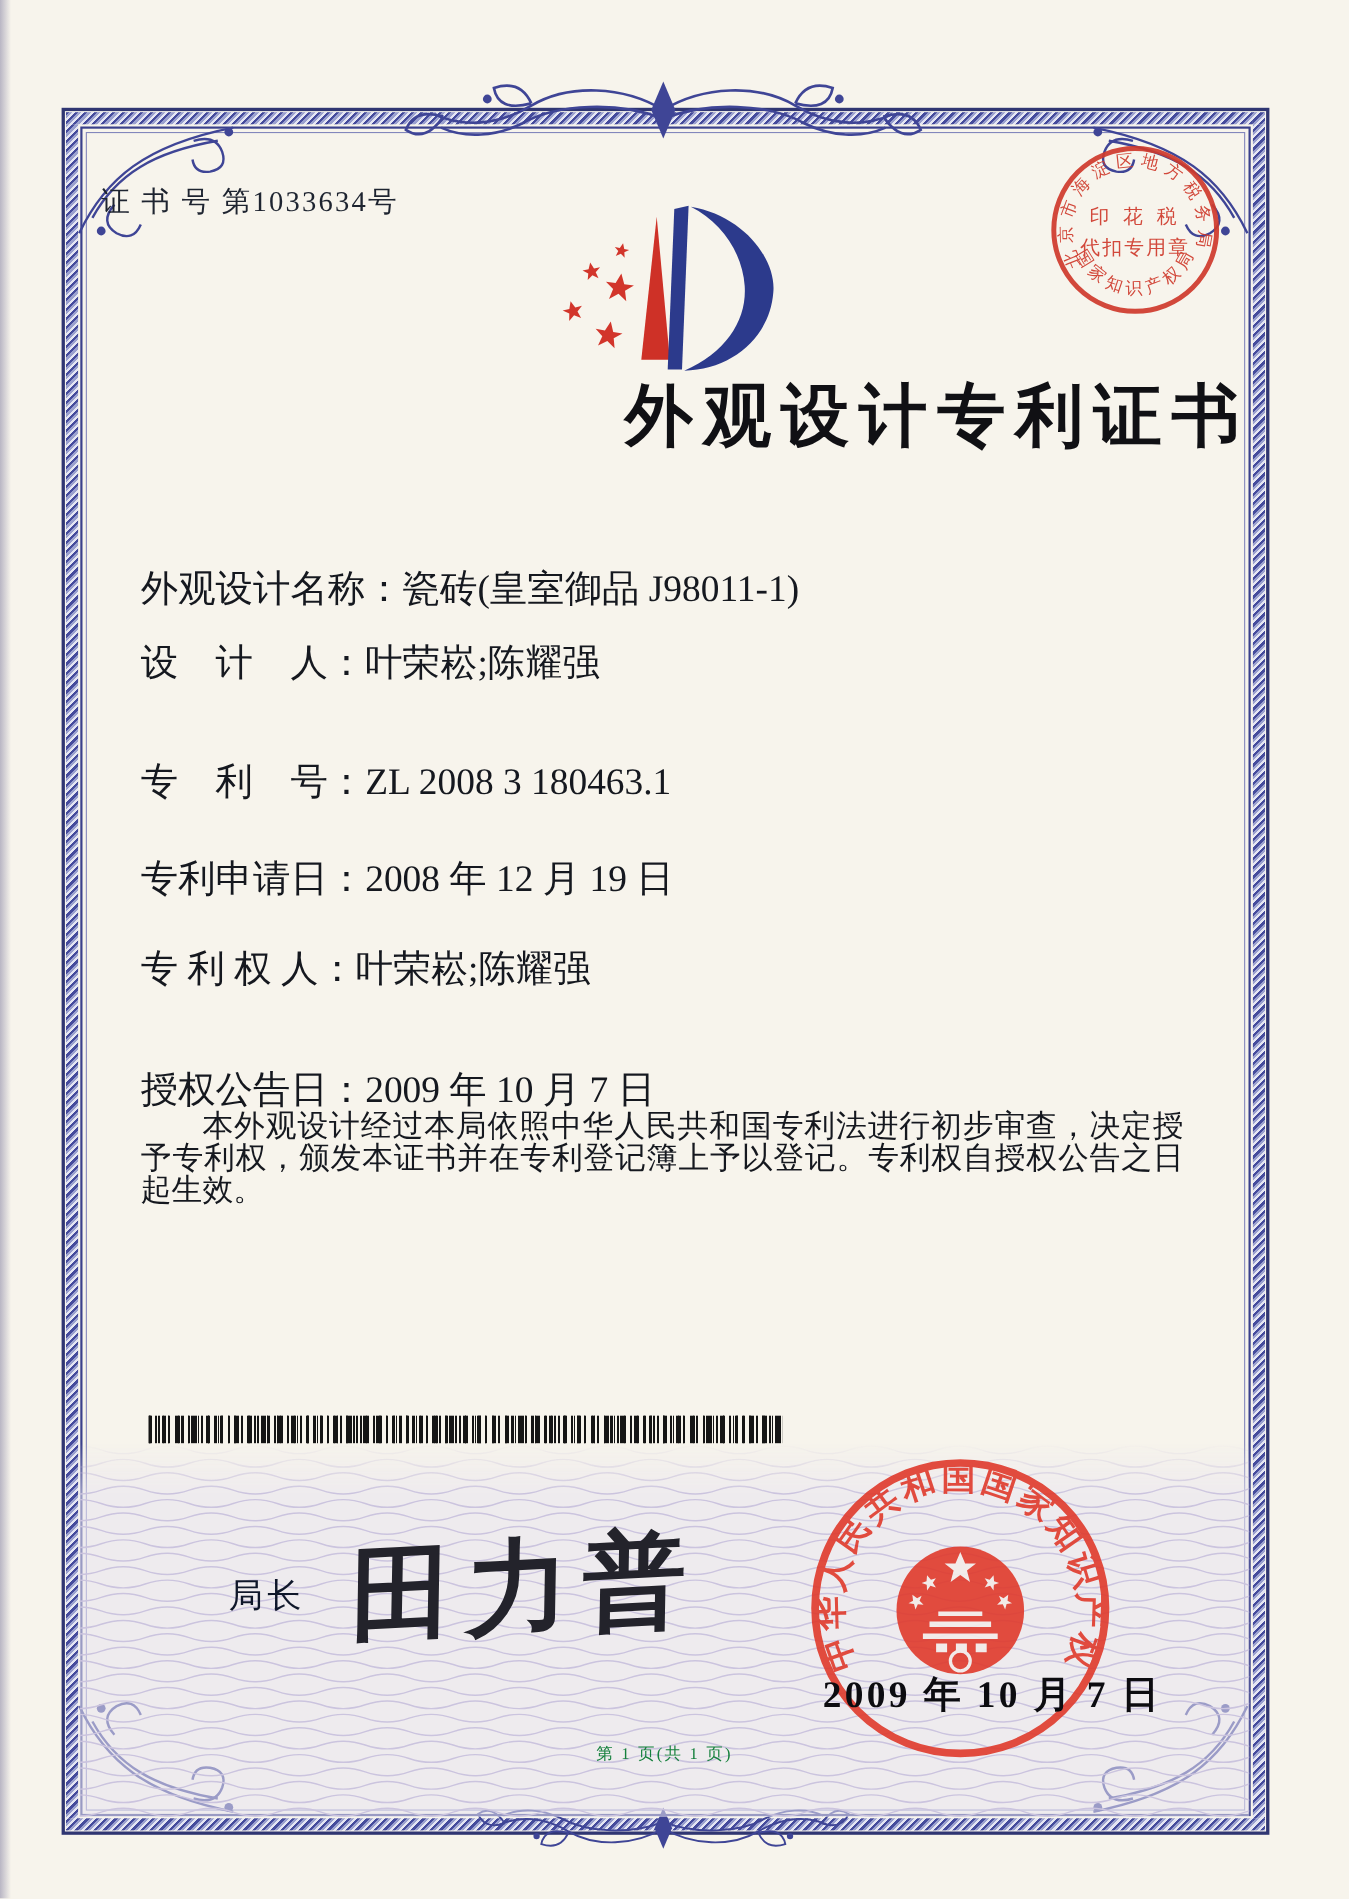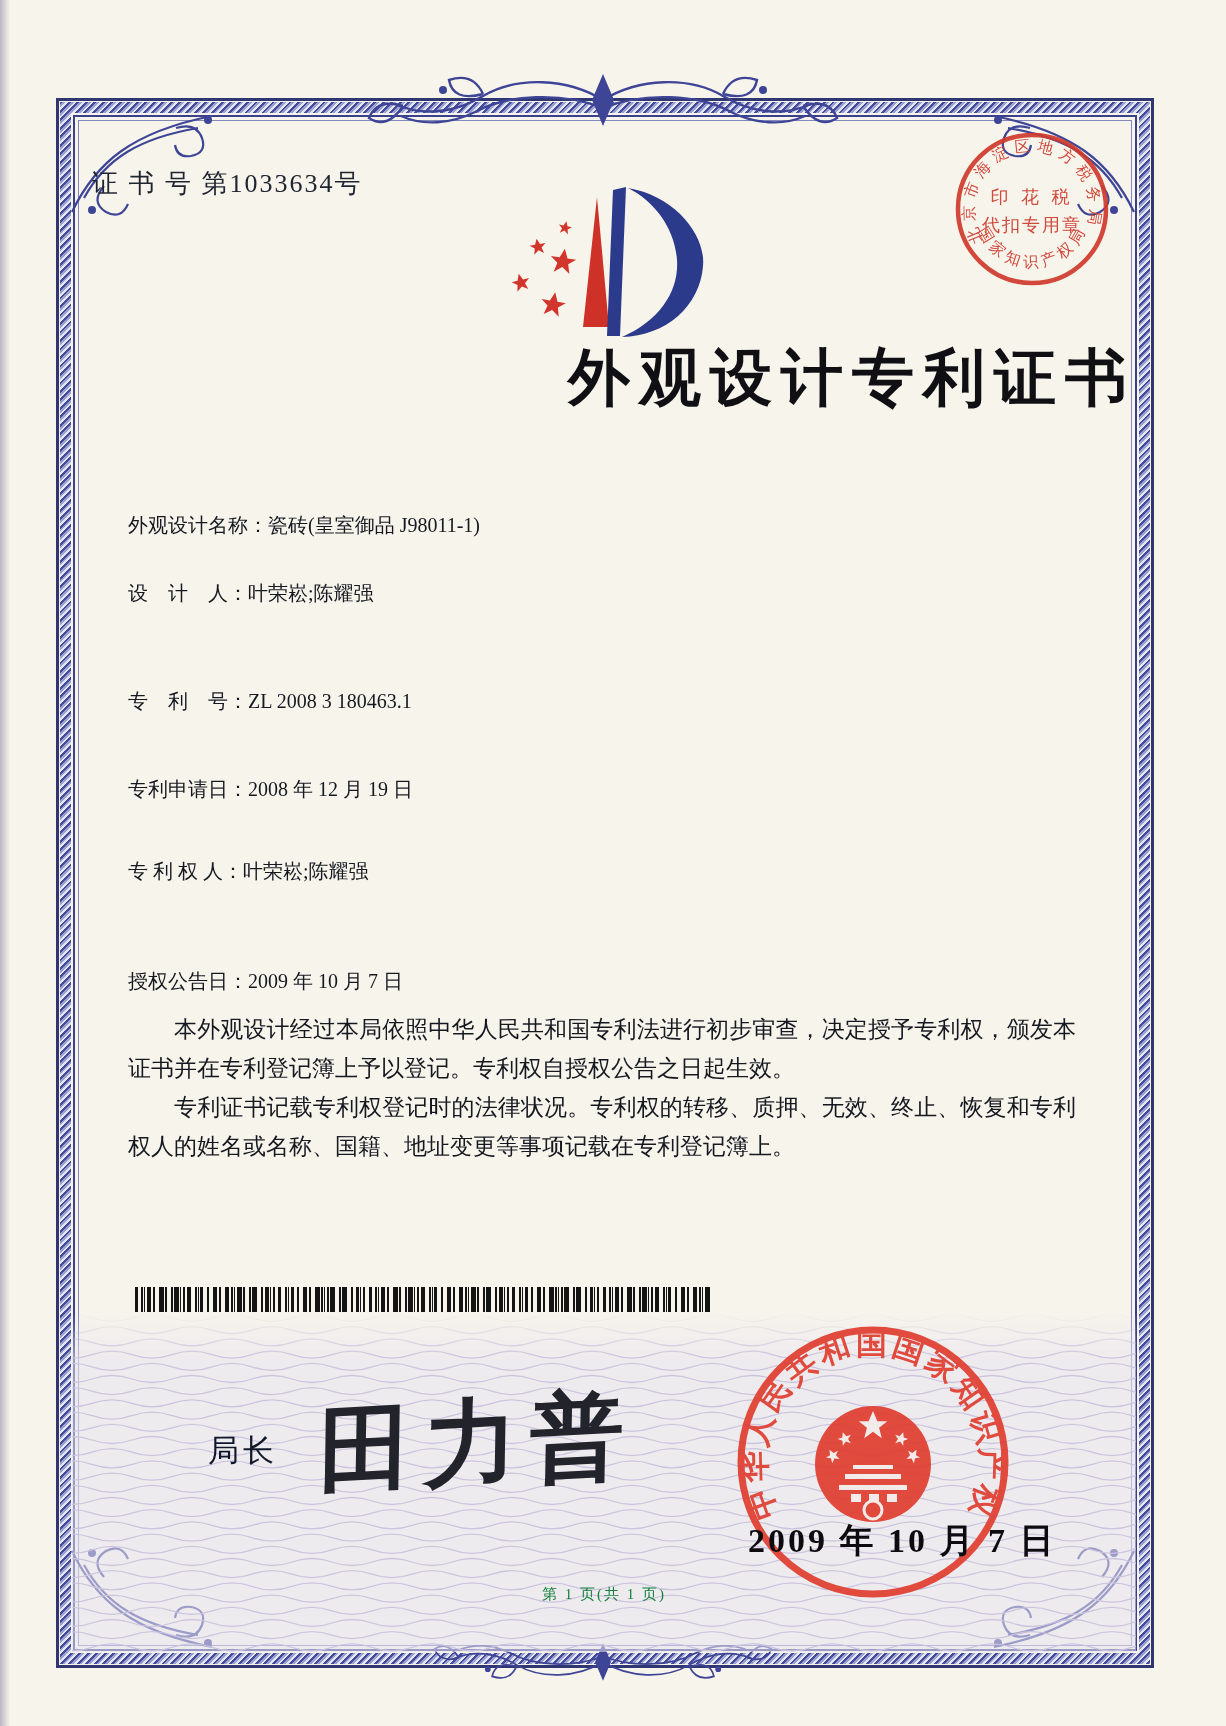--- a/index.html
+++ b/index.html
@@ -19,25 +19,25 @@
   .frame-inner{position:absolute;inset:14px;border:2px solid #3a408c;}
   .frame-innermost{position:absolute;inset:19px;border:1px solid #8387bc;}
   .ornaments{position:absolute;left:0;top:0;pointer-events:none;}
   
   .cert-no{position:absolute;left:92px;top:166px;font-size:26px;letter-spacing:2px;color:#1e2430;white-space:pre;text-align:center;}
   .logo{position:absolute;left:470px;top:140px;}
   .tax-stamp{position:absolute;left:952px;top:129px;}
   .title{position:absolute;left:72px;top:336px;width:1064px;text-align:right;
     font-size:62px;font-weight:700;letter-spacing:9px;color:#101014;}
   
-  .field{position:absolute;left:128px;font-size:20px;white-space:pre;color:#15181f;}
+  .field{position:absolute;left:128px;font-size:34px;white-space:pre;color:#15181f;}
   .f0{top:512px}.f1{top:580px}.f2{top:688px}.f3{top:776px}.f4{top:858px}.f5{top:968px}
   
   .paras{position:absolute;left:128px;top:1010px;width:948px;
-    font-size:23px;line-height:39px;text-align:justify;color:#15181f;}
+    font-size:28px;line-height:29px;text-align:justify;color:#15181f;}
   .paras p{margin:0;text-indent:2em;}
   
   .barcode{position:absolute;left:135px;top:1287px;width:576px;height:25px;
     background-image:
       repeating-linear-gradient(90deg,#141414 0 2px,transparent 2px 6px),
       repeating-linear-gradient(90deg,#141414 0 1px,transparent 1px 9px),
       repeating-linear-gradient(90deg,#141414 0 3px,transparent 3px 13px);}
   
   .waves{position:absolute;left:72px;top:1312px;width:1064px;height:340px;
     background:rgba(232,227,240,.55);
@@ -136,21 +136,20 @@
 
 <div class="field f0"><span>外观设计名称：</span><span>瓷砖(皇室御品 J98011-1)</span></div>
 <div class="field f1"><span>设　计　人：</span><span>叶荣崧;陈耀强</span></div>
 <div class="field f2"><span>专　利　号：</span><span>ZL 2008 3 180463.1</span></div>
 <div class="field f3"><span>专利申请日：</span><span>2008 年 12 月 19 日</span></div>
 <div class="field f4"><span>专 利 权 人：</span><span>叶荣崧;陈耀强</span></div>
 <div class="field f5"><span>授权公告日：</span><span>2009 年 10 月 7 日</span></div>
 
 <div class="paras">
   <p>本外观设计经过本局依照中华人民共和国专利法进行初步审查，决定授予专利权，颁发本证书并在专利登记簿上予以登记。专利权自授权公告之日起生效。</p>
-  <p>专利证书记载专利权登记时的法律状况。专利权的转移、质押、无效、终止、恢复和专利权人的姓名或名称、国籍、地址变更等事项记载在专利登记簿上。</p>
 </div>
 
 <div class="waves">
   <svg id="wavesvg" width="1064" height="340" viewBox="0 0 1064 340">
       <path d="M-20 6 q 20 -7 40 0 t 40 0 t 40 0 t 40 0 t 40 0 t 40 0 t 40 0 t 40 0 t 40 0 t 40 0 t 40 0 t 40 0 t 40 0 t 40 0 t 40 0 t 40 0 t 40 0 t 40 0 t 40 0 t 40 0 t 40 0 t 40 0 t 40 0 t 40 0 t 40 0 t 40 0 t 40 0 t 40 0" fill="none" stroke="#cbc4de" stroke-width="1.3"></path>
       <path d="M-20 18.2 q 20 7 40 0 t 40 0 t 40 0 t 40 0 t 40 0 t 40 0 t 40 0 t 40 0 t 40 0 t 40 0 t 40 0 t 40 0 t 40 0 t 40 0 t 40 0 t 40 0 t 40 0 t 40 0 t 40 0 t 40 0 t 40 0 t 40 0 t 40 0 t 40 0 t 40 0 t 40 0 t 40 0 t 40 0" fill="none" stroke="#cbc4de" stroke-width="1.3"></path>
       <path d="M-20 30.4 q 20 -7 40 0 t 40 0 t 40 0 t 40 0 t 40 0 t 40 0 t 40 0 t 40 0 t 40 0 t 40 0 t 40 0 t 40 0 t 40 0 t 40 0 t 40 0 t 40 0 t 40 0 t 40 0 t 40 0 t 40 0 t 40 0 t 40 0 t 40 0 t 40 0 t 40 0 t 40 0 t 40 0 t 40 0" fill="none" stroke="#cbc4de" stroke-width="1.3"></path>
       <path d="M-20 42.599999999999994 q 20 7 40 0 t 40 0 t 40 0 t 40 0 t 40 0 t 40 0 t 40 0 t 40 0 t 40 0 t 40 0 t 40 0 t 40 0 t 40 0 t 40 0 t 40 0 t 40 0 t 40 0 t 40 0 t 40 0 t 40 0 t 40 0 t 40 0 t 40 0 t 40 0 t 40 0 t 40 0 t 40 0 t 40 0" fill="none" stroke="#cbc4de" stroke-width="1.3"></path>
       <path d="M-20 54.8 q 20 -7 40 0 t 40 0 t 40 0 t 40 0 t 40 0 t 40 0 t 40 0 t 40 0 t 40 0 t 40 0 t 40 0 t 40 0 t 40 0 t 40 0 t 40 0 t 40 0 t 40 0 t 40 0 t 40 0 t 40 0 t 40 0 t 40 0 t 40 0 t 40 0 t 40 0 t 40 0 t 40 0 t 40 0" fill="none" stroke="#cbc4de" stroke-width="1.3"></path>
       <path d="M-20 67 q 20 7 40 0 t 40 0 t 40 0 t 40 0 t 40 0 t 40 0 t 40 0 t 40 0 t 40 0 t 40 0 t 40 0 t 40 0 t 40 0 t 40 0 t 40 0 t 40 0 t 40 0 t 40 0 t 40 0 t 40 0 t 40 0 t 40 0 t 40 0 t 40 0 t 40 0 t 40 0 t 40 0 t 40 0" fill="none" stroke="#cbc4de" stroke-width="1.3"></path>

